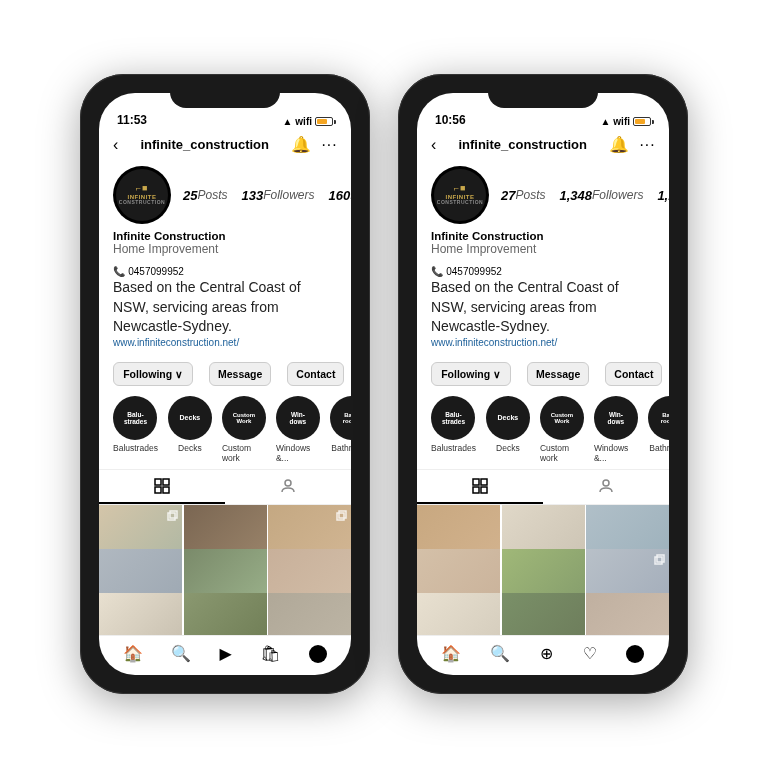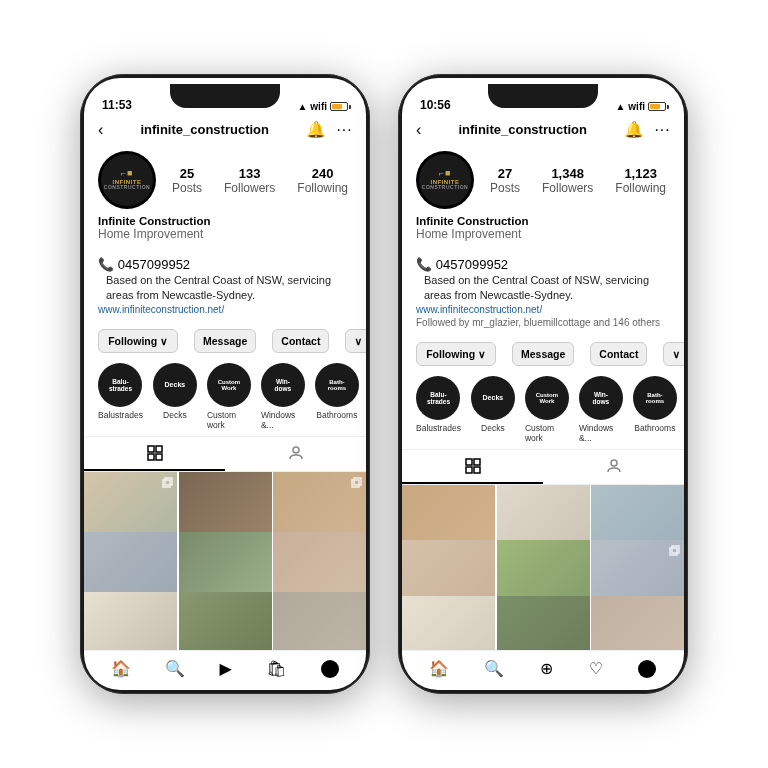--- a/index.html
+++ b/index.html
@@ -17,21 +17,21 @@
       gap: 28px;
       align-items: center;
       justify-content: center;
       padding: 40px 20px;
     }
     .phone {
       width: 290px;
       height: 620px;
       background: #1a1a1a;
       border-radius: 44px;
-      padding: 4px;
+      padding: 19px;
       box-shadow: 0 8px 40px rgba(0,0,0,0.35), inset 0 0 0 1px #333;
       position: relative;
       flex-shrink: 0;
     }
     .phone-inner {
       width: 100%;
       height: 100%;
       background: #fff;
       border-radius: 36px;
       overflow: hidden;
@@ -142,33 +142,34 @@
       letter-spacing: 0.5px;
     }
     .stats-row {
       display: flex;
       gap: 14px;
       flex: 1;
       justify-content: space-around;
     }
     .stat-item {
       display: flex;
-      flex-direction: column;
-      align-items: center;
+      flex-direction: row;
+      align-items: center;
+      font-style: italic;
     }
     .stat-num { font-size: 13px; font-weight: 700; }
     .stat-label { font-size: 12px; color: #555; }
     .profile-info {
       margin-top: 6px;
       font-size: 11px;
     }
     .profile-name { font-weight: 700; font-size: 11.5px; }
     .profile-category { color: #666; font-size: 12px; }
-    .profile-phone { font-size: 13px; margin-top: 16px; }
-    .profile-bio { font-size: 11px; color: #222; margin-top: 1px; line-height: 1.4; margin-left: 8px; }
+    .profile-phone { font-size: 10px; margin-top: 10px; }
+    .profile-bio { font-size: 14px; color: #222; margin-top: 1px; line-height: 1.4; }
     .profile-link { color: #1c5f99; font-size: 10px; }
     .profile-followed { font-size: 10px; color: #666; margin-top: 2px; }
     
     .action-buttons {
       display: flex;
       gap: 16px;
       padding: 6px 14px 4px;
       flex-shrink: 0;
     }
     .btn {
@@ -326,21 +327,21 @@
           <div class="stats-row">
             <div class="stat-item">
               <span class="stat-num">25</span>
               <span class="stat-label">Posts</span>
             </div>
             <div class="stat-item">
               <span class="stat-num">133</span>
               <span class="stat-label">Followers</span>
             </div>
             <div class="stat-item">
-              <span class="stat-num">240</span>
+              <span class="stat-num">160</span>
               <span class="stat-label">Following</span>
             </div>
           </div>
         </div>
         <div class="profile-info">
           <div class="profile-name">Infinite Construction</div>
           <div class="profile-category">Home Improvement</div>
           <div class="profile-phone">📞 0457099952</div>
           <div class="profile-bio">Based on the Central Coast of NSW, servicing areas from
 Newcastle-Sydney.</div>
@@ -488,21 +489,20 @@
             </div>
           </div>
         </div>
         <div class="profile-info">
           <div class="profile-name">Infinite Construction</div>
           <div class="profile-category">Home Improvement</div>
           <div class="profile-phone">📞 0457099952</div>
           <div class="profile-bio">Based on the Central Coast of NSW, servicing areas from
 Newcastle-Sydney.</div>
           <div class="profile-link">www.infiniteconstruction.net/</div>
-          <div class="profile-followed">Followed by mr_glazier, bluemillcottage and 146 others</div>
         </div>
       </div>
 
       <div class="action-buttons">
         <button class="btn btn-following">Following ∨</button>
         <button class="btn btn-message">Message</button>
         <button class="btn btn-contact">Contact</button>
         <button class="btn btn-more">∨</button>
       </div>
 

